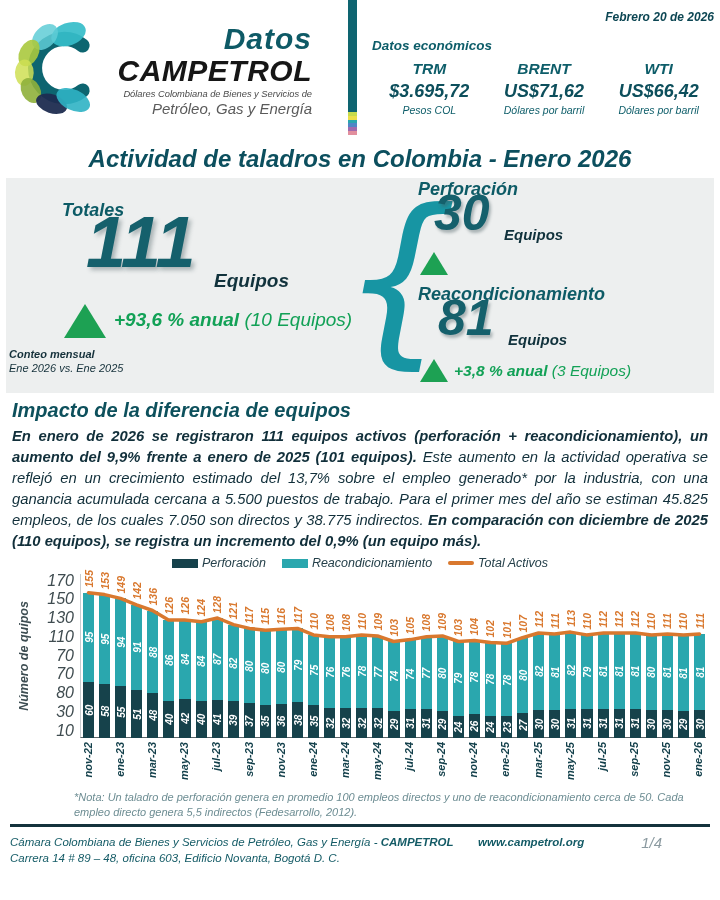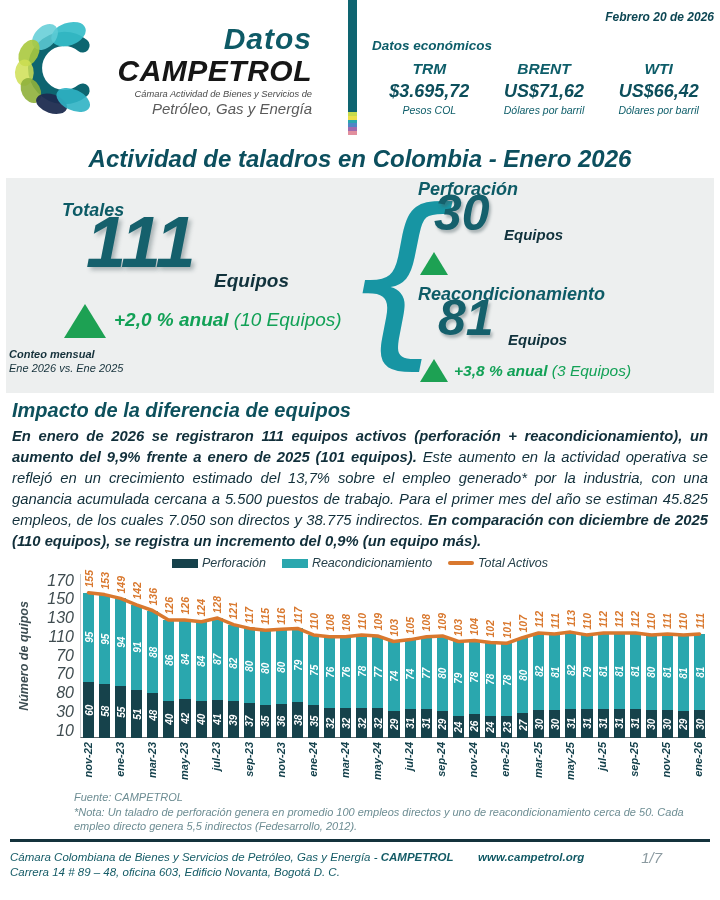--- a/index.html
+++ b/index.html
@@ -115,21 +115,21 @@
       <ellipse cx="33" cy="17" rx="16" ry="11" transform="rotate(-45 33 17)" fill="#5fcdd6" opacity="0.85"></ellipse>
       <ellipse cx="16" cy="34" rx="15" ry="10" transform="rotate(-62 16 34)" fill="#aac93e" opacity="0.9"></ellipse>
       <ellipse cx="11" cy="55" rx="14" ry="10" transform="rotate(-88 11 55)" fill="#cfdf54" opacity="0.85"></ellipse>
       <ellipse cx="18" cy="74" rx="14" ry="10" transform="rotate(62 18 74)" fill="#8fb03b" opacity="0.9"></ellipse>
       <ellipse cx="40" cy="88" rx="17" ry="10" transform="rotate(18 40 88)" fill="#1d2c50" opacity="0.95"></ellipse>
       <ellipse cx="63" cy="84" rx="19" ry="11" transform="rotate(25 63 84)" fill="#2fb3c4" opacity="0.9"></ellipse>
     </svg>
     <div class="logo-text">
       <div class="lt-datos">Datos</div>
       <div class="lt-camp">CAMPETROL</div>
-      <div class="lt-sub1">Cámara Actividad de Bienes y Servicios de</div>
+      <div class="lt-sub1">Dólares Colombiana de Bienes y Servicios de</div>
       <div class="lt-sub2">Petróleo, Gas y Energía</div>
     </div>
     <div class="divider">
       <div class="divider-bar"></div>
       <div id="chips">
           <div class="chip" style="background: rgb(199, 219, 77);"></div>
           <div class="chip" style="background: rgb(236, 223, 73);"></div>
           <div class="chip" style="background: rgb(41, 167, 174);"></div>
           <div class="chip" style="background: rgb(79, 134, 198);"></div>
           <div class="chip" style="background: rgb(160, 106, 174);"></div>
@@ -159,21 +159,21 @@
     </div>
   </div>
 
   <div class="main-title">Actividad de taladros en Colombia - Enero 2026</div>
 
   <div class="stats">
     <div class="tot-label">Totales</div>
     <div class="big-num">111</div>
     <div class="big-unit">Equipos</div>
     <div class="tri tri-big"></div>
-    <div class="delta delta-tot"><span>+2,0 % anual</span><span class="det"> (10 Equipos)</span></div>
+    <div class="delta delta-tot"><span>+93,6 % anual</span><span class="det"> (10 Equipos)</span></div>
     <div class="conteo1">Conteo mensual</div>
     <div class="conteo2">Ene 2026 vs. Ene 2025</div>
     <div class="brace">{</div>
 
     <div class="perf-label">Perforación</div>
     <div class="perf-num">30</div>
     <div class="perf-unit">Equipos</div>
     <div class="tri tri-sm1"></div>
 
     <div class="reac-label">Reacondicionamiento</div>
@@ -572,27 +572,26 @@
           <span>nov-25</span>
         </div>
         <div class="xslot"></div>
         <div class="xslot">
           <span>ene-26</span>
         </div>
       </div>
   </div>
 
   <div class="notes">
-    <div>Fuente: CAMPETROL</div>
     <div>*Nota: Un taladro de perforación genera en promedio 100 empleos directos y uno de reacondicionamiento cerca de 50. Cada empleo directo genera 5,5 indirectos (Fedesarrollo, 2012).</div>
   </div>
   <div class="rule"></div>
   <div class="footer">
     <div class="f-left">
       <div><span>Cámara Colombiana de Bienes y Servicios de Petróleo, Gas y Energía - </span><span class="b">CAMPETROL</span></div>
       <div>Carrera 14 # 89 – 48, oficina 603, Edificio Novanta, Bogotá D. C.</div>
     </div>
     <div class="f-right">
       <div class="web">www.campetrol.org</div>
     </div>
-    <span class="f-page">1/7</span>
+    <span class="f-page">1/4</span>
   </div>
 </div>
 
 </body></html>

